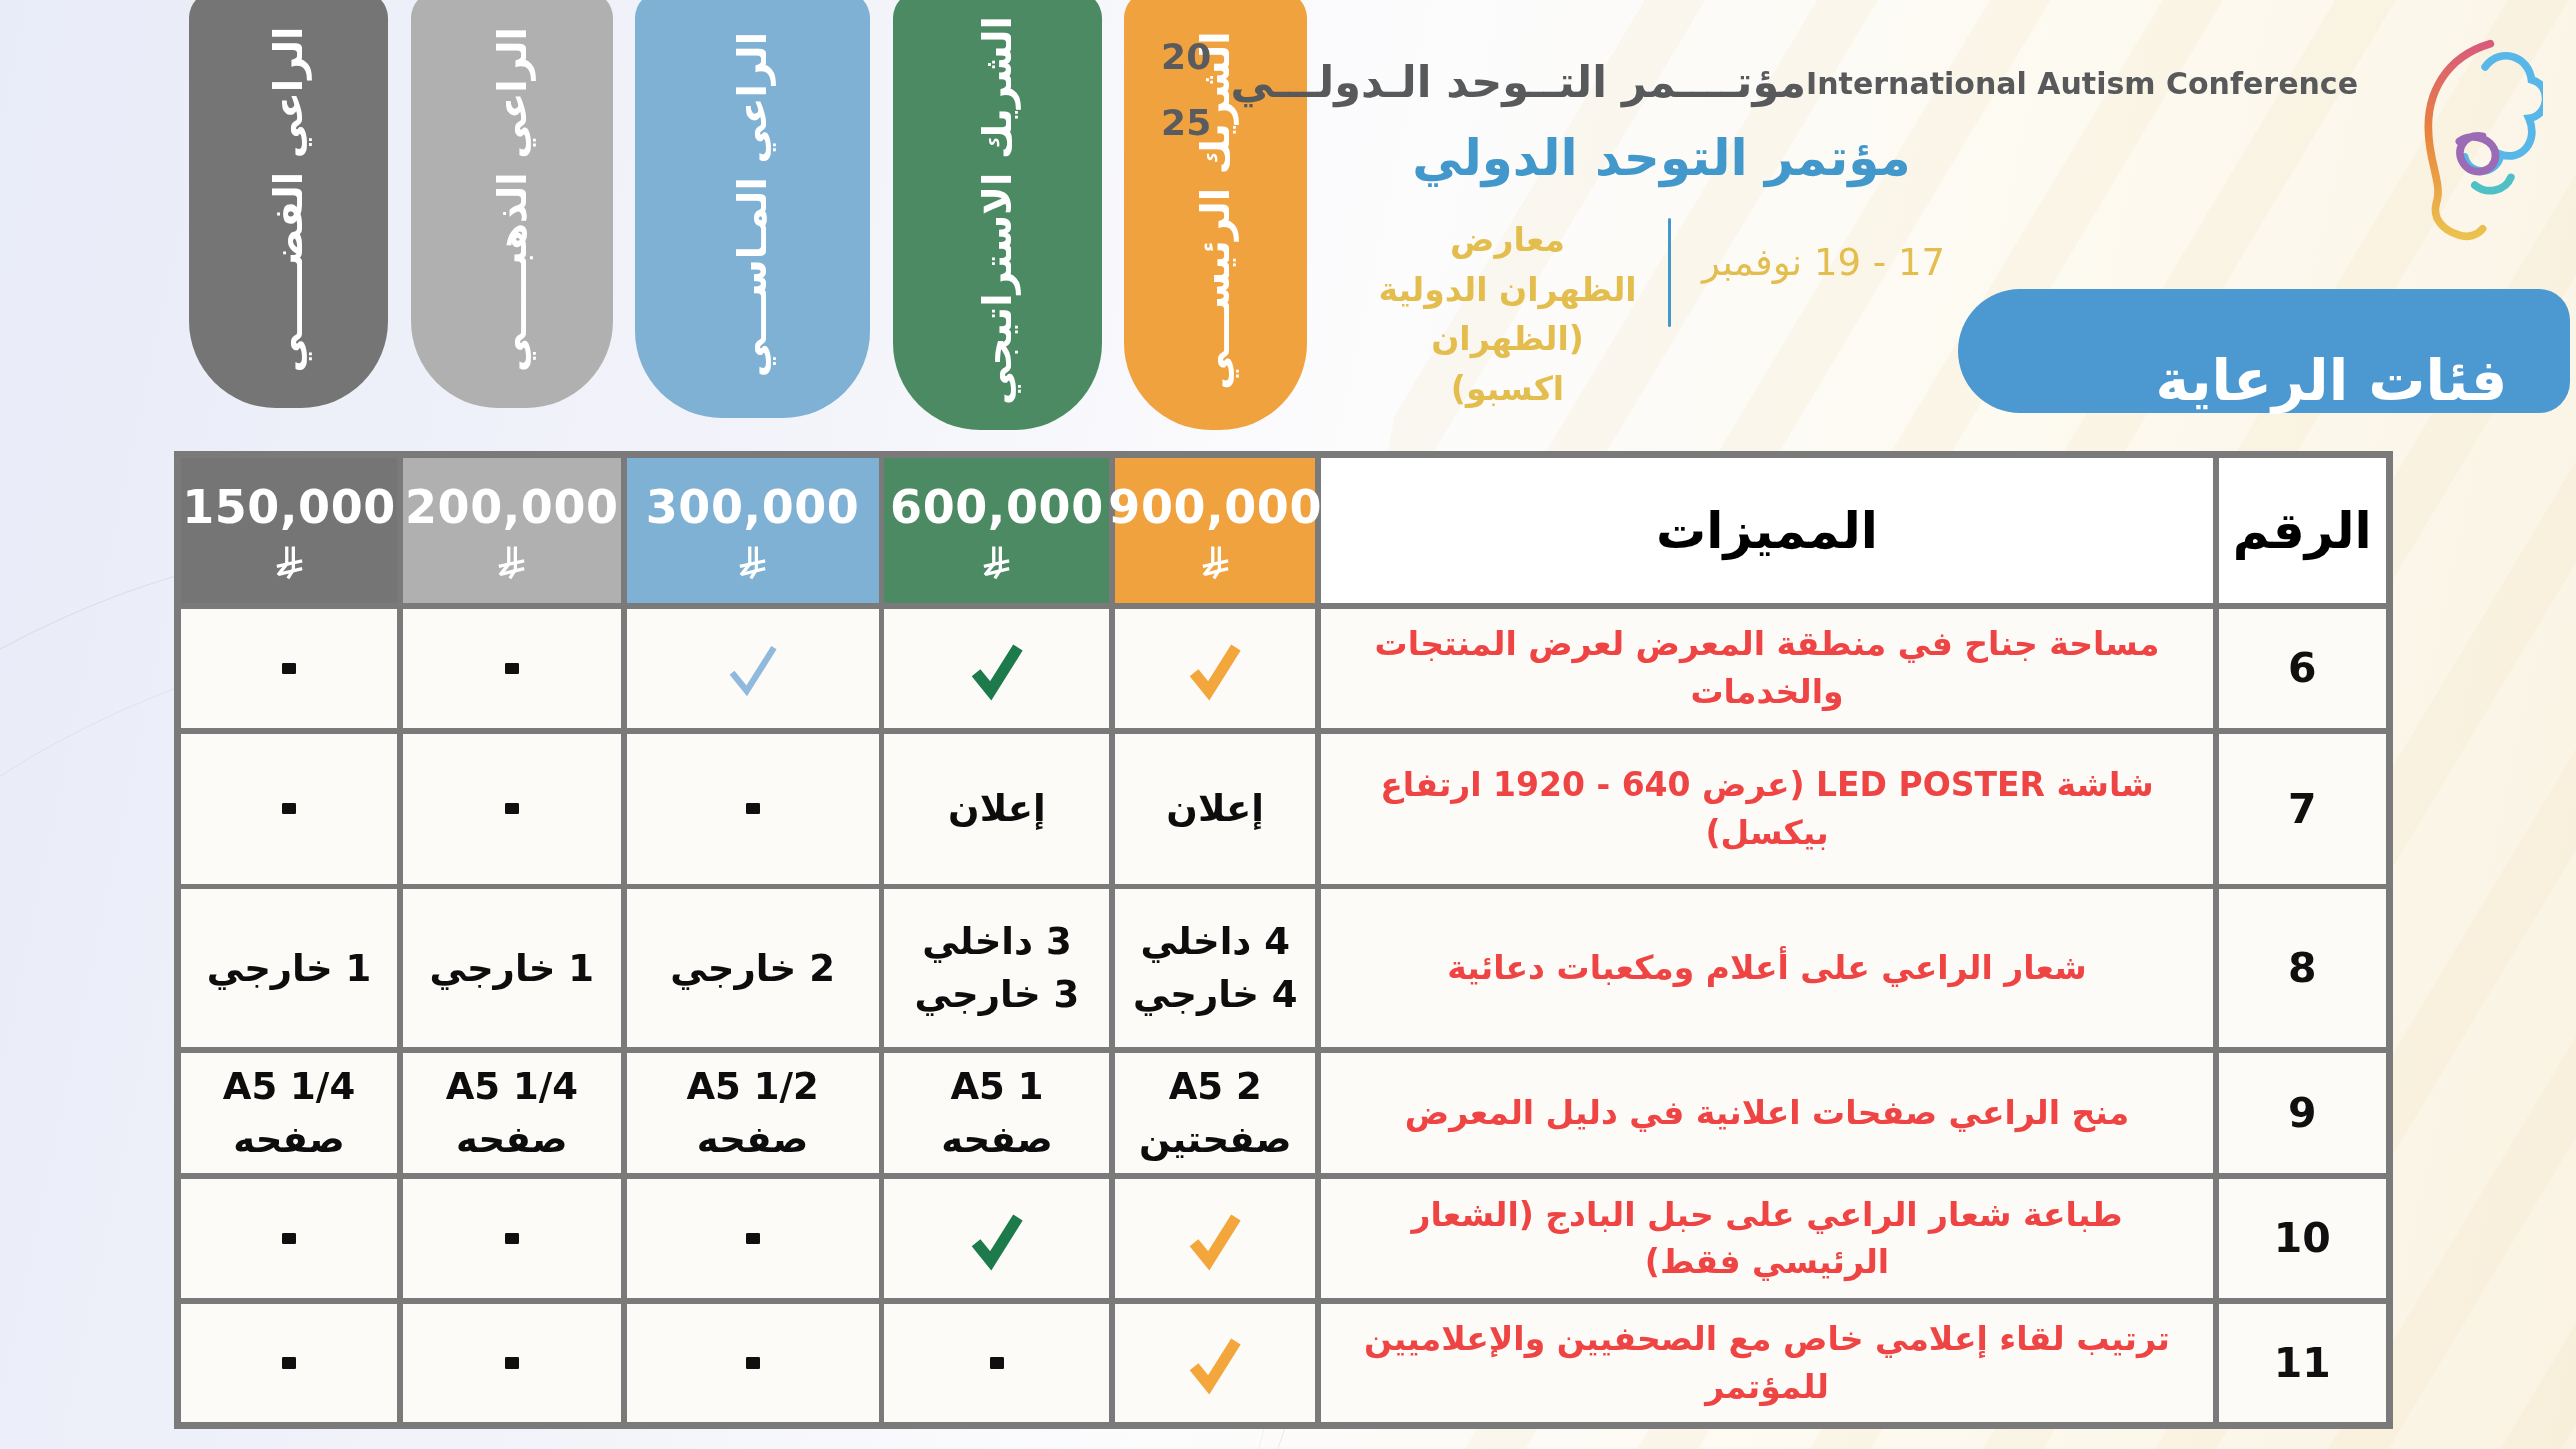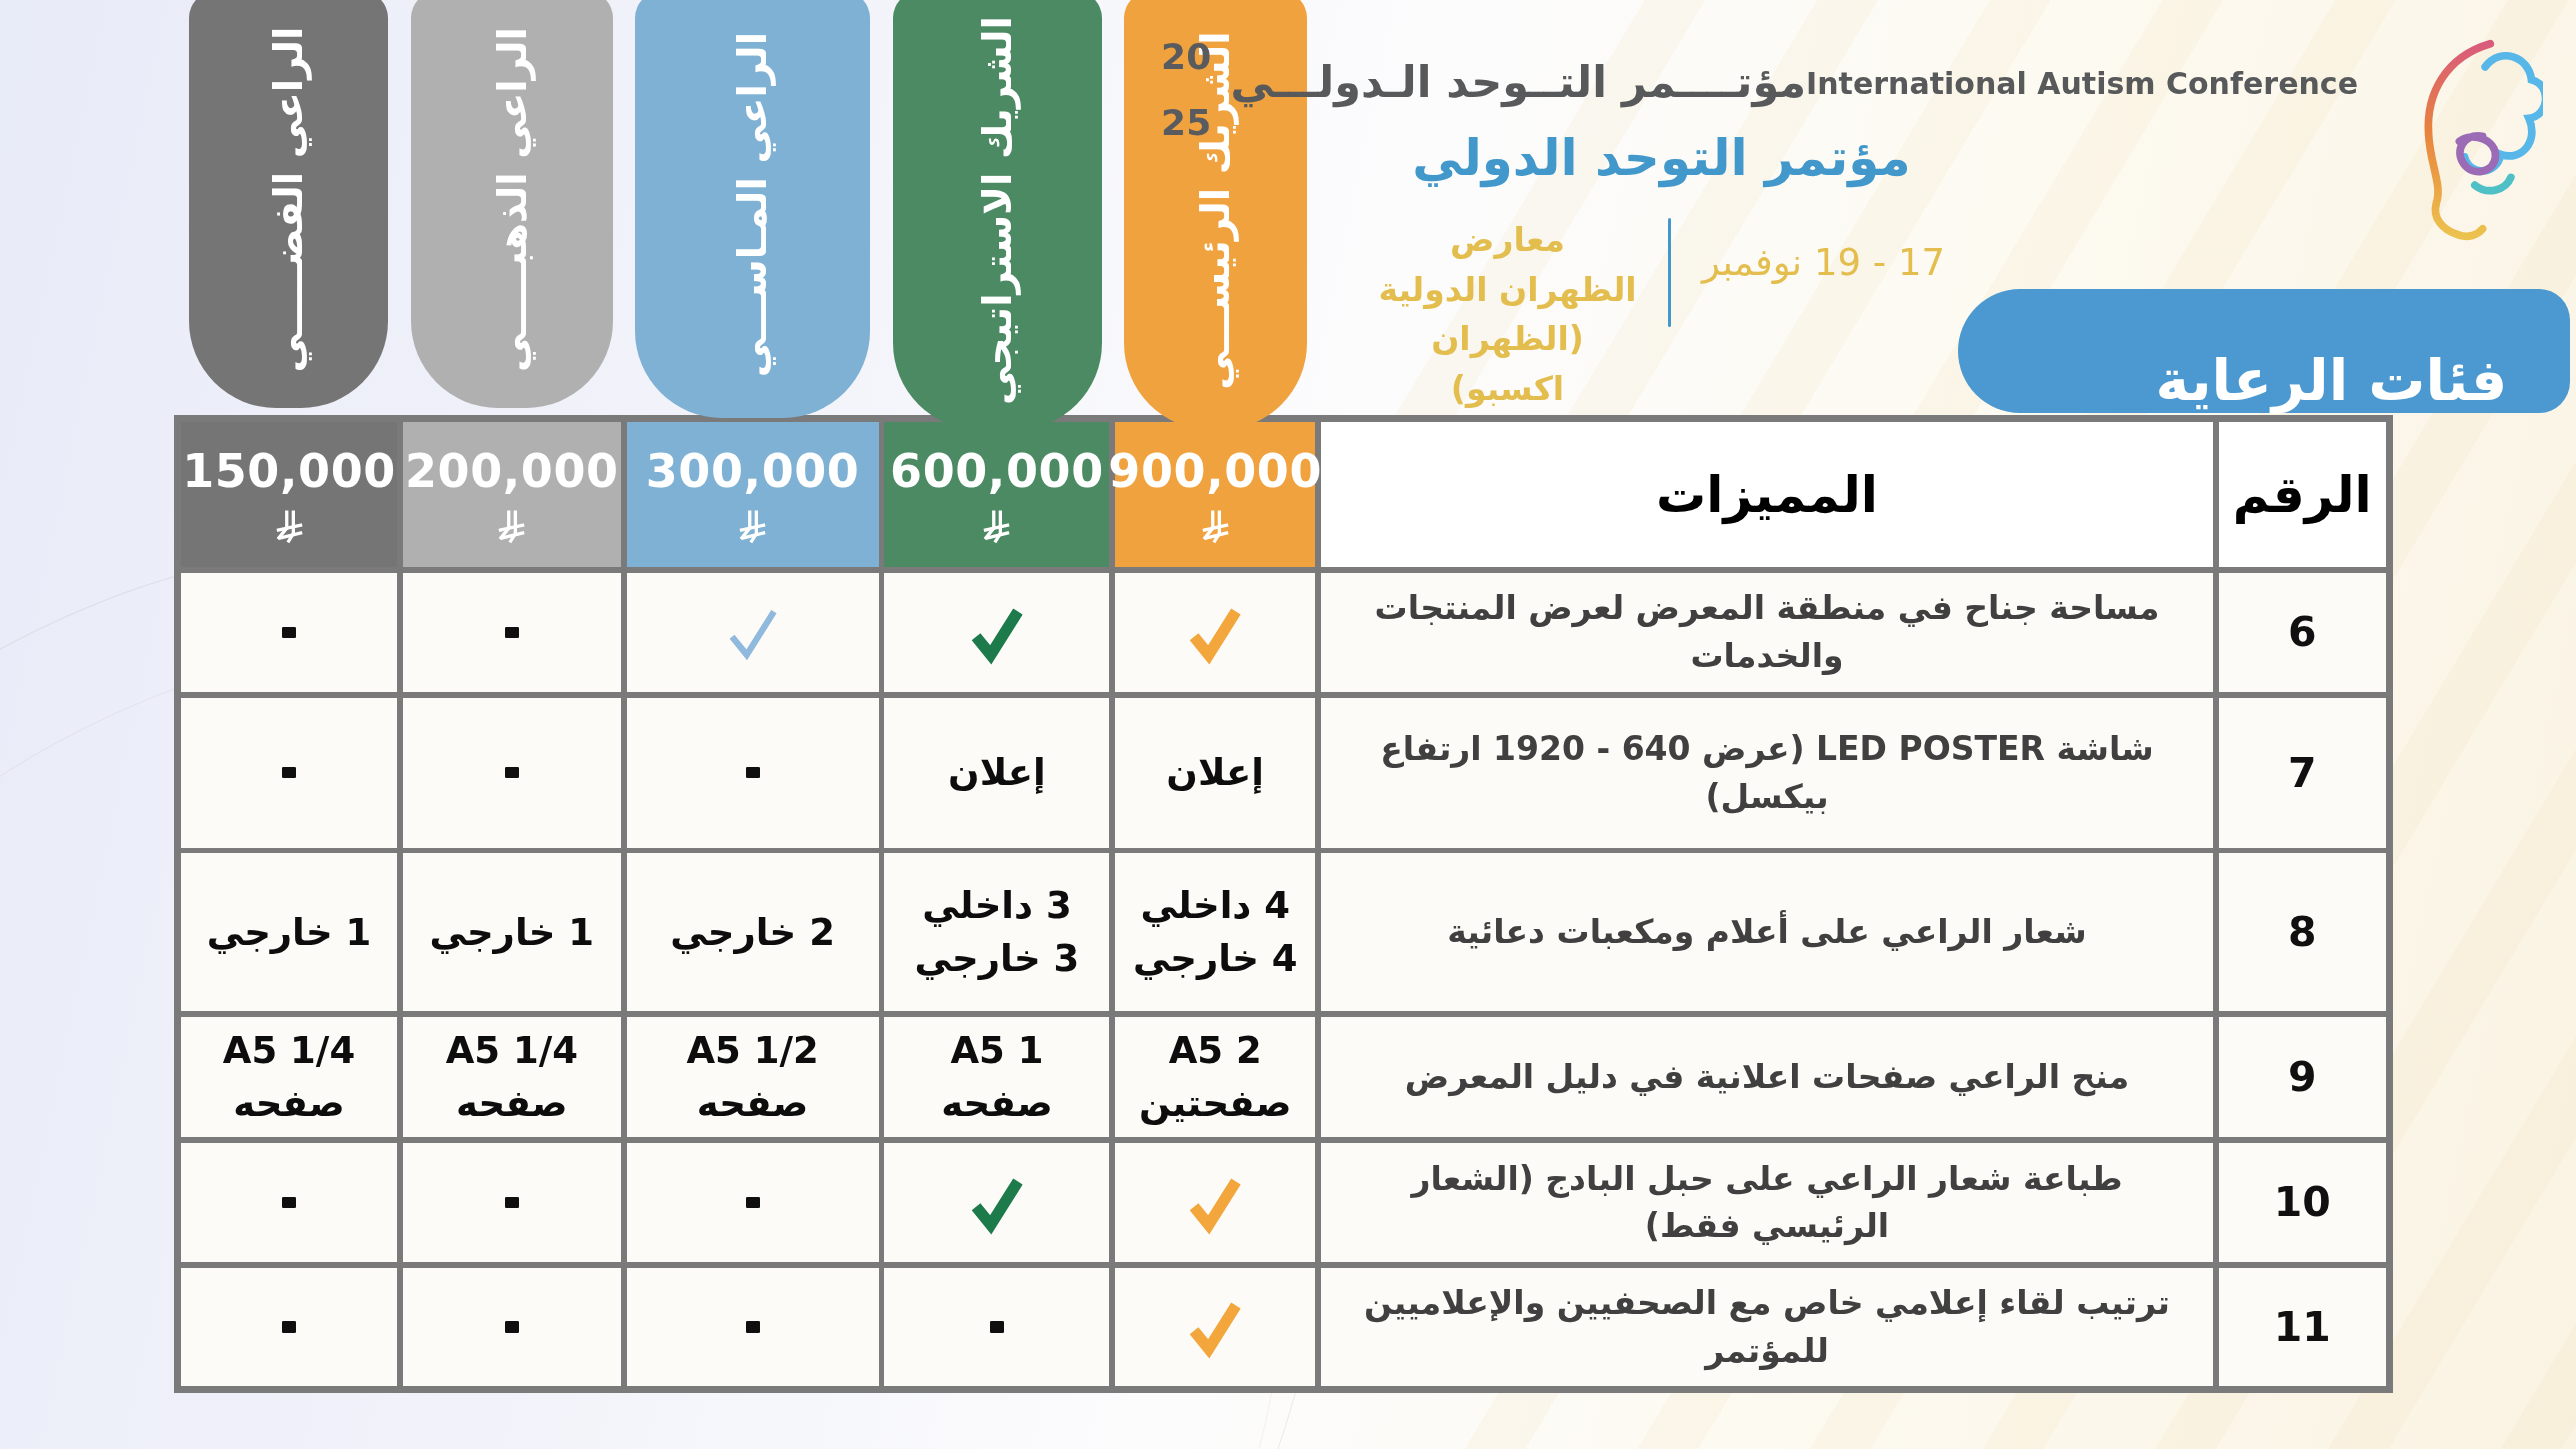--- a/index.html
+++ b/index.html
@@ -46,31 +46,31 @@
     border-radius:27px 27px 87px 87px;z-index:2;}
   .p0{left:189px;width:199px;height:417px;}
   .p1{left:411px;width:202px;height:417px;}
   .p2{left:635px;width:235px;height:427px;}
   .p3{left:893px;width:209px;height:439px;}
   .p4{left:1124px;width:183px;height:439px;}
   .pill-label{transform:rotate(-90deg);white-space:nowrap;color:#fff;
     font-size:39px;font-weight:bold;letter-spacing:1.3px;direction:rtl;}
 
   
-  .tbl{position:absolute;left:174px;top:415px;width:2219px;height:978px;
+  .tbl{position:absolute;left:174px;top:451px;width:2219px;height:978px;
     display:grid;grid-template-columns:216px 218px 252px 225px 200px 892px 167px;
     grid-template-rows:145px 119px 150px 158px 120px 119px 118px;
     gap:5.8px;background:#7a7a7a;padding:7px;box-sizing:border-box;z-index:1;}
   .cell{background:#fcfbf7;display:flex;flex-direction:column;align-items:center;justify-content:center;}
   .head{background:#ffffff;}
   .hdr-txt{font-size:50px;font-weight:bold;color:#000;direction:rtl;}
   .price{color:#fff;gap:10.3px;}
   .price-num{font-size:46px;font-weight:bold;letter-spacing:0.6px;}
   .riyal{width:33px;height:37px;}
-  .feat{direction:rtl;font-size:33px;font-weight:bold;color:#404040;text-align:center;
+  .feat{direction:rtl;font-size:33px;font-weight:bold;color:#ef4444;text-align:center;
     padding:0 32px;line-height:1.45;box-sizing:border-box;}
   .numc{font-size:41px;font-weight:bold;color:#101010;}
   .cl{font-size:37px;font-weight:bold;color:#0d0d0d;line-height:1.45;direction:rtl;text-align:left;}
   .dash{display:block;width:14px;height:11.6px;background:#0f0f0f;border-radius:1.3px;}
   .chk{width:62px;height:67px;}
 </style>
 </head>
 <body>
 
 <div class="stage">

